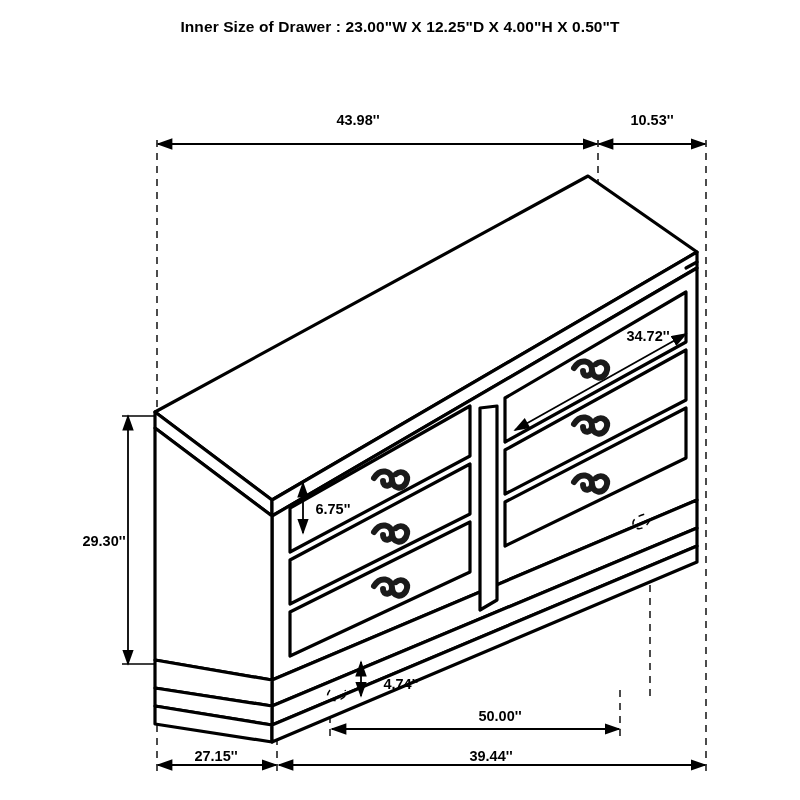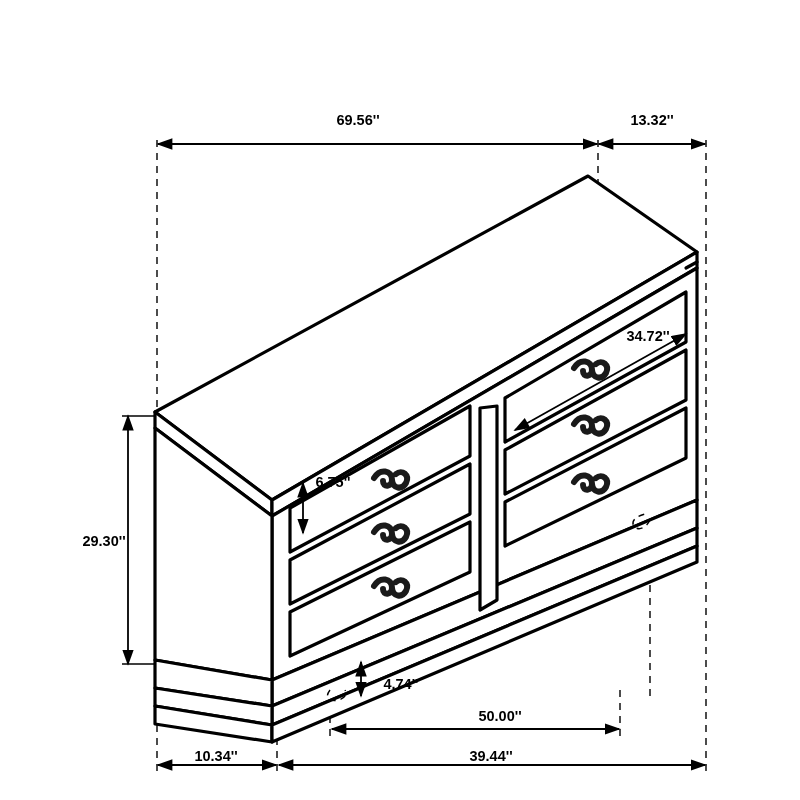--- a/index.html
+++ b/index.html
@@ -39,20 +39,21 @@
     font-size: 14.5px;
     font-weight: bold;
     white-space: nowrap;
   }
 </style>
 </head>
 <body>
 
 <div id="stage">
 
+  <div id="title">Inner Size of Drawer : 23.00"W X 12.25"D X 4.00"H X 0.50"T</div>
 
   <svg class="diagram" width="800" height="800" viewBox="0 0 800 800">
     <defs>
       <marker id="arrowEnd" markerWidth="10" markerHeight="10" refX="8" refY="3.2" orient="auto" markerUnits="strokeWidth">
         <path d="M0,0 L9,3.2 L0,6.4 z" fill="#000"></path>
       </marker>
       <marker id="arrowStart" markerWidth="10" markerHeight="10" refX="1" refY="3.2" orient="auto" markerUnits="strokeWidth">
         <path d="M9,0 L0,3.2 L9,6.4 z" fill="#000"></path>
       </marker>
     </defs>
@@ -131,31 +132,31 @@
 
       <line x1="158" y1="765" x2="276" y2="765" marker-start="url(#arrowStart)" marker-end="url(#arrowEnd)"></line>
 
       <line x1="279" y1="765" x2="705" y2="765" marker-start="url(#arrowStart)" marker-end="url(#arrowEnd)"></line>
 
       <path d="M650,520 C640,540 620,520 645,514" stroke-width="1.4" stroke-dasharray="6,5"></path>
       <path d="M330,690 C318,706 352,702 345,690" stroke-width="1.4" stroke-dasharray="6,5"></path>
     </g>
   </svg>
 
-  <div class="dimlabel" style="left:358px; top:120px; transform:translate(-50%,-50%);">69.56''</div>
+  <div class="dimlabel" style="left:358px; top:120px; transform:translate(-50%,-50%);">43.98''</div>
 
-  <div class="dimlabel" style="left:652px; top:120px; transform:translate(-50%,-50%);">13.32''</div>
+  <div class="dimlabel" style="left:652px; top:120px; transform:translate(-50%,-50%);">10.53''</div>
 
   <div class="dimlabel" style="left:648px; top:336px; transform:translate(-50%,-50%);">34.72''</div>
 
-  <div class="dimlabel" style="left:333px; top:482px; transform:translate(-50%,-50%);text-align:right;">6.75''</div>
+  <div class="dimlabel" style="left:333px; top:509px; transform:translate(-50%,-50%);text-align:right;">6.75''</div>
 
   <div class="dimlabel" style="left:104px; top:541px; transform:translate(-50%,-50%);">29.30''</div>
 
   <div class="dimlabel" style="left:401px; top:684px; transform:translate(-50%,-50%);">4.74''</div>
 
   <div class="dimlabel" style="left:500px; top:716px; transform:translate(-50%,-50%);">50.00''</div>
 
-  <div class="dimlabel" style="left:216px; top:756px; transform:translate(-50%,-50%);">10.34''</div>
+  <div class="dimlabel" style="left:216px; top:756px; transform:translate(-50%,-50%);">27.15''</div>
 
   <div class="dimlabel" style="left:491px; top:756px; transform:translate(-50%,-50%);">39.44''</div>
 
 </div>
 
 </body></html>

